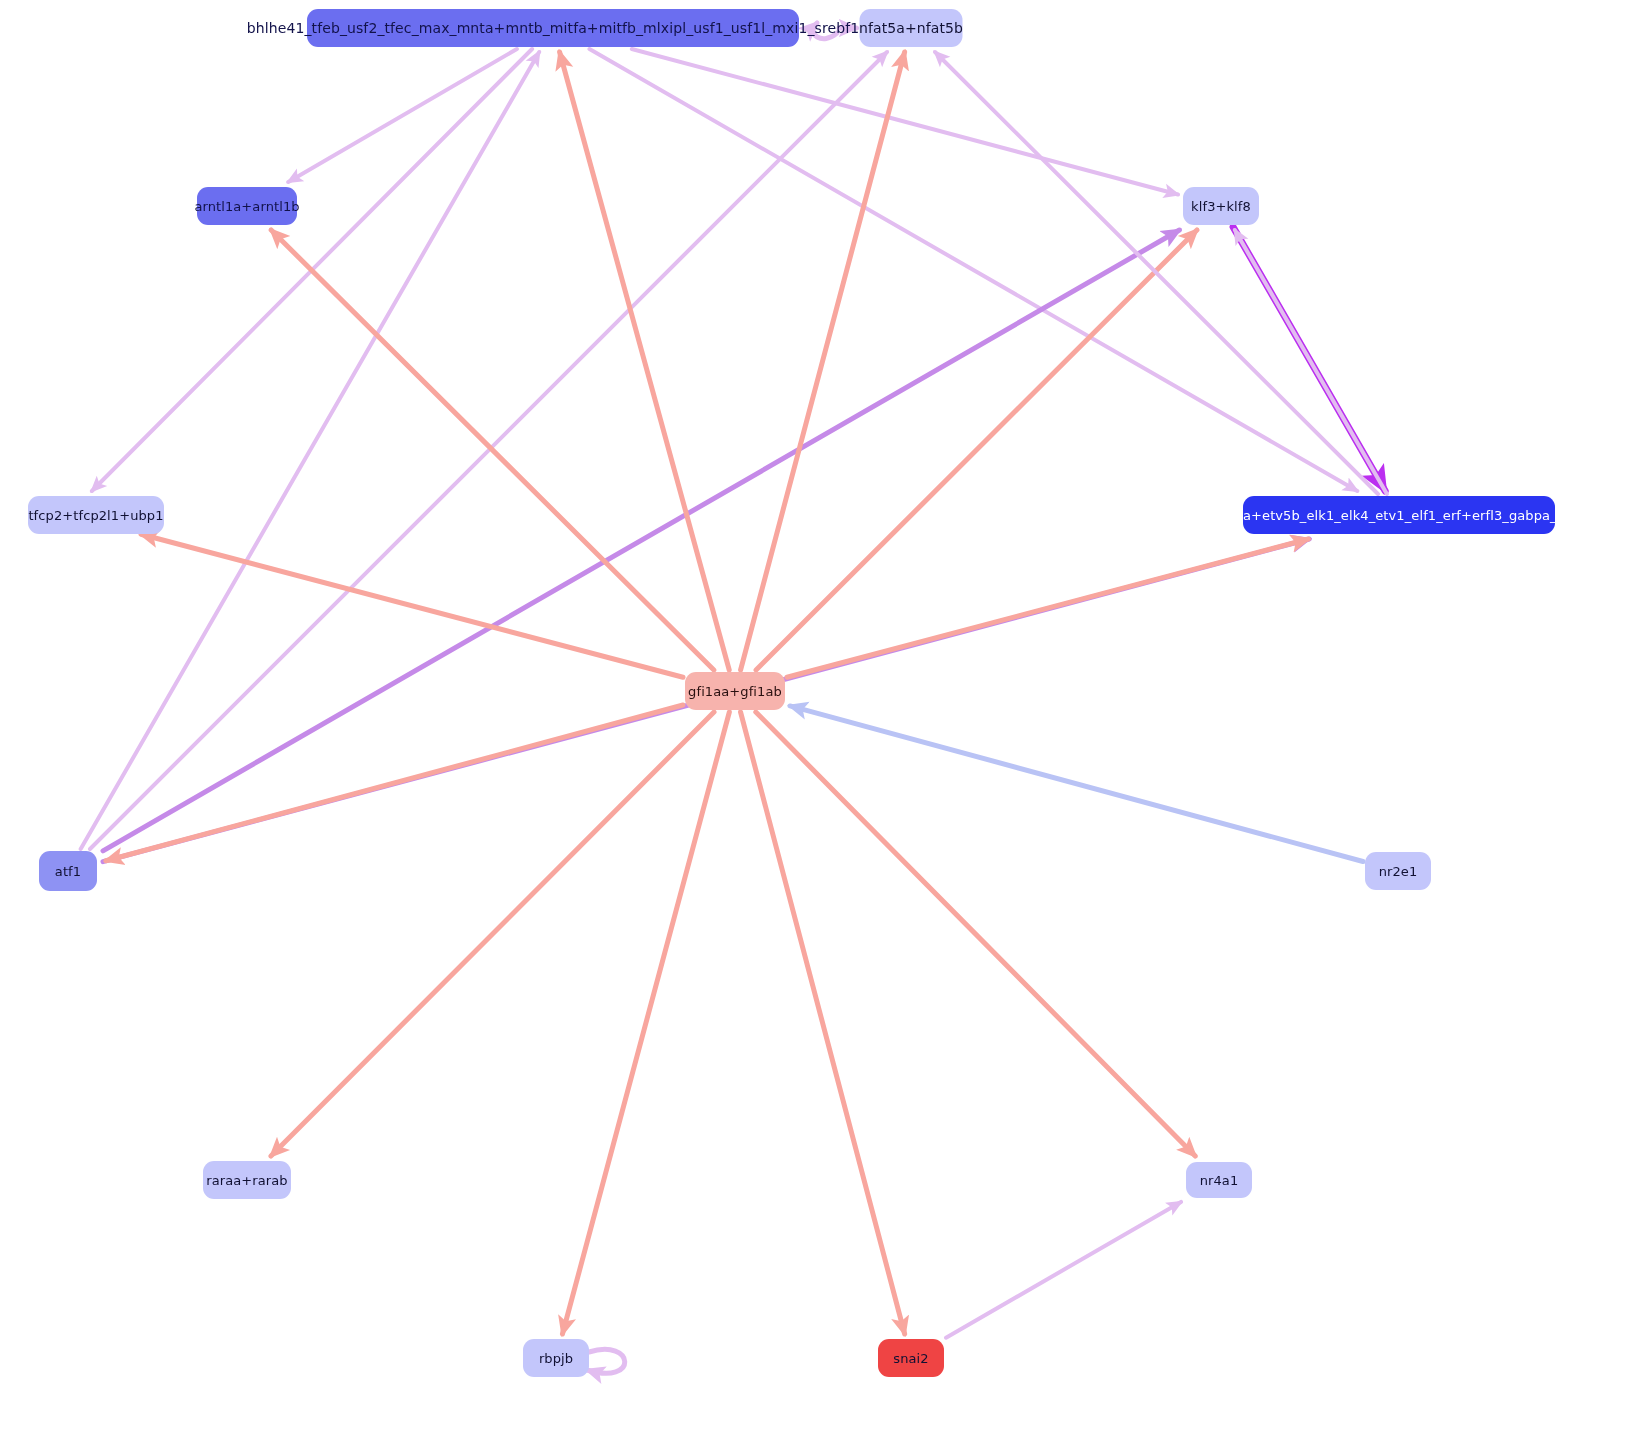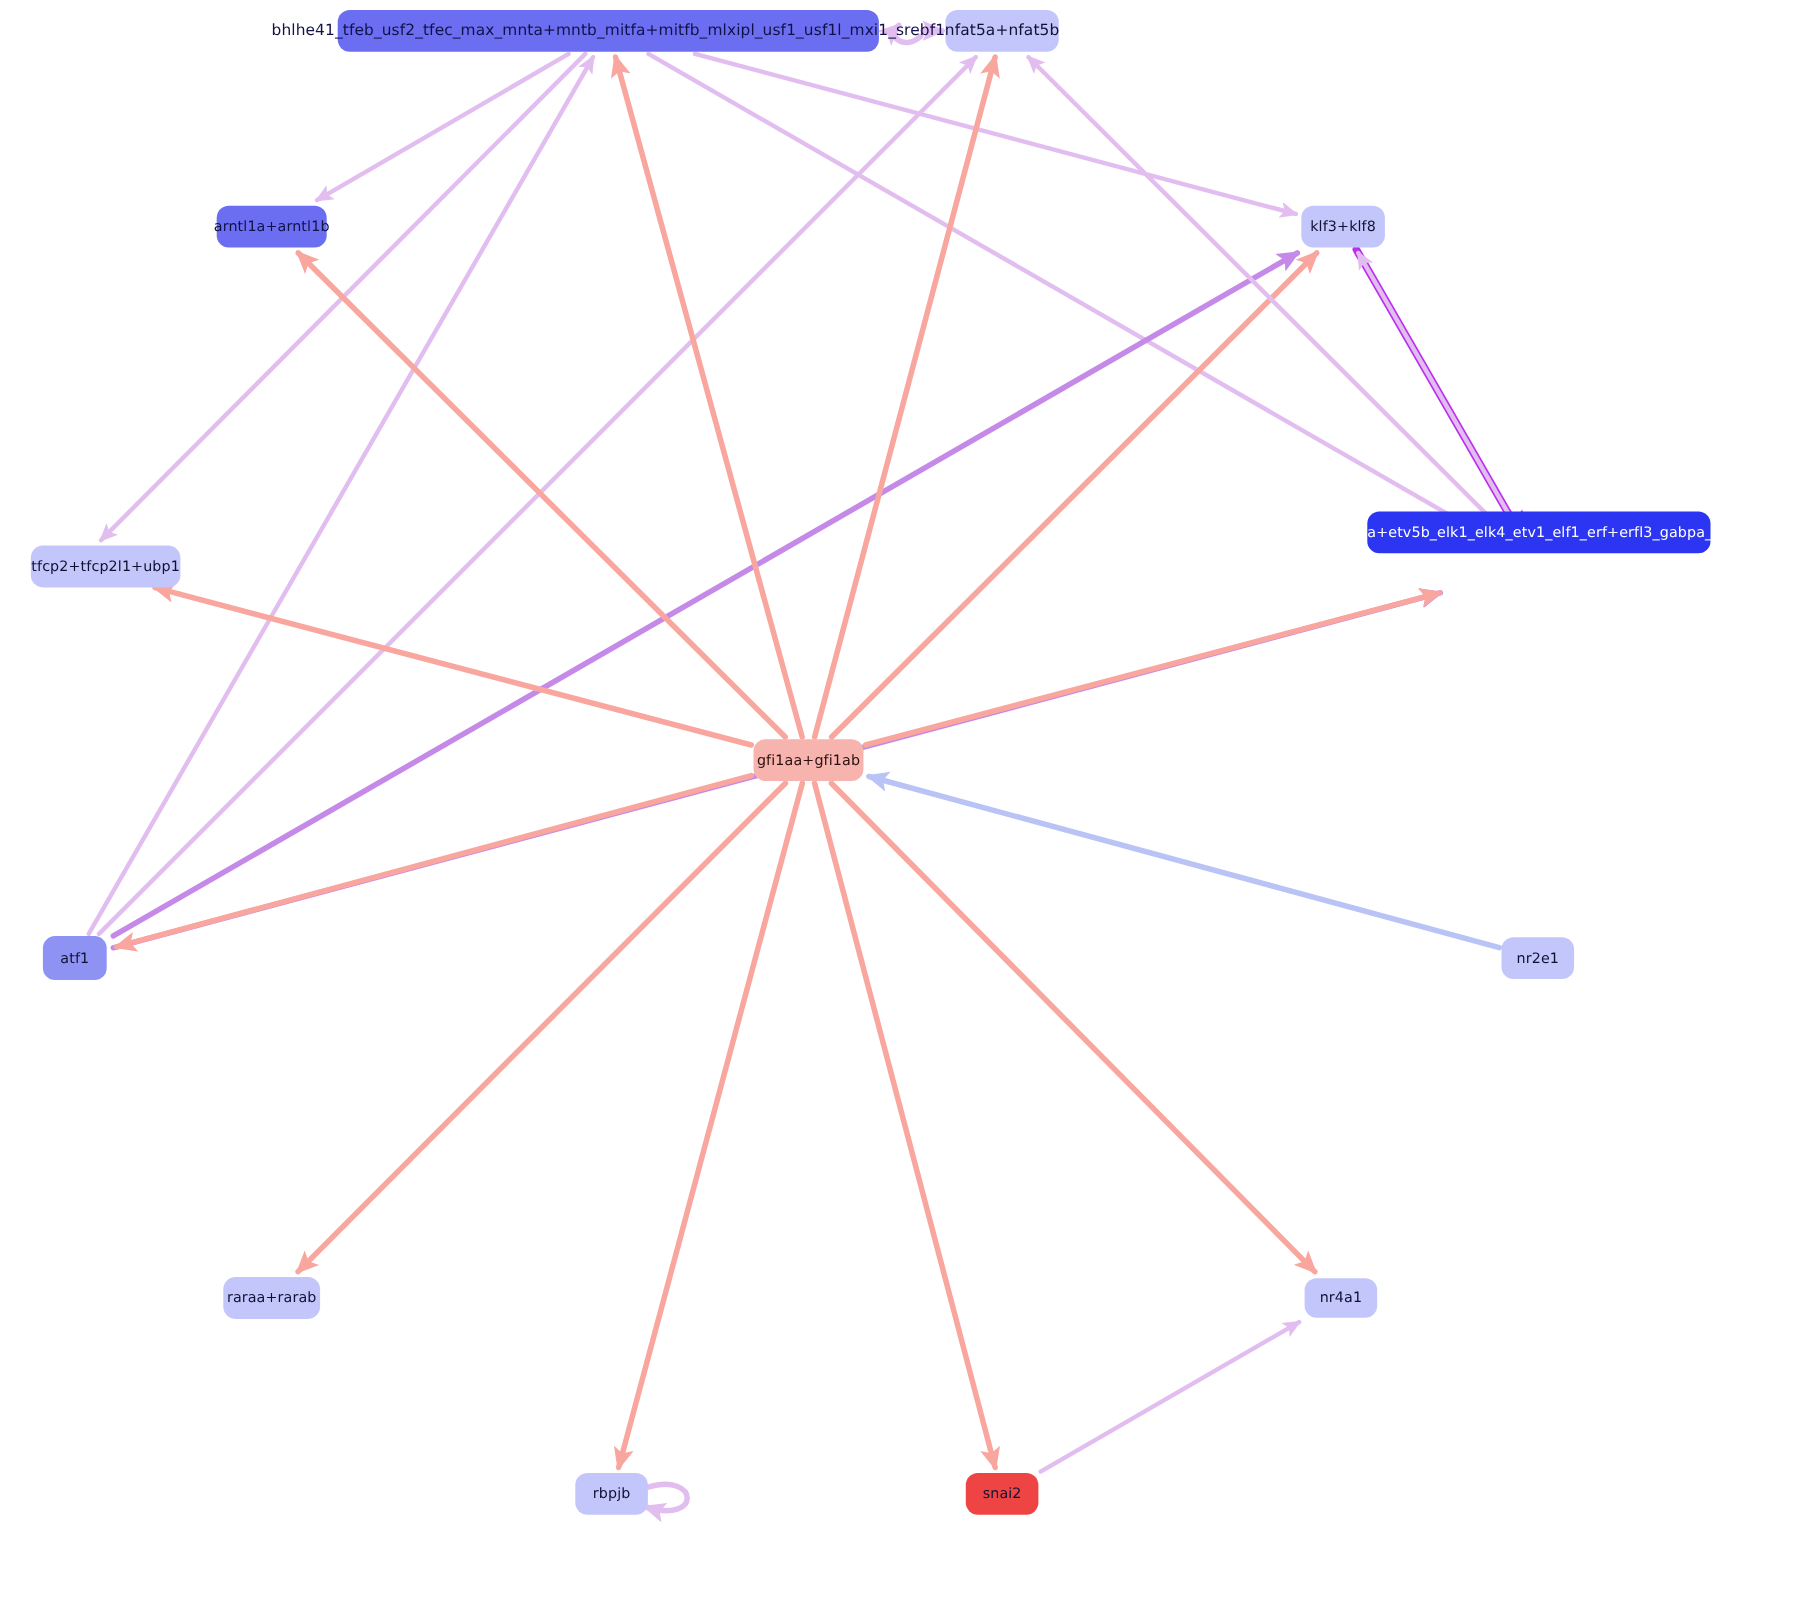--- a/index.html
+++ b/index.html
@@ -99,21 +99,21 @@
       </div>
       <div class="node" style="left: 247px; top: 206px; width: 100px; height: 38px; background: rgb(107, 110, 240); color: rgb(18, 18, 74); font-size: 13px;">
         <span>arntl1a+arntl1b</span>
       </div>
       <div class="node" style="left: 1221px; top: 206px; width: 76px; height: 38px; background: rgb(195, 198, 251); color: rgb(17, 17, 51); font-size: 13px;">
         <span>klf3+klf8</span>
       </div>
       <div class="node" style="left: 68px; top: 515px; width: 136px; height: 38px; background: rgb(195, 198, 251); color: rgb(17, 17, 51); font-size: 13px; margin-left: 28px;">
         <span>tfcp2+tfcp2l1+ubp1</span>
       </div>
-      <div class="node" style="left: 1399px; top: 484px; width: 312px; height: 38px; background: rgb(43, 53, 242); color: rgb(255, 255, 255); font-size: 13px;">
+      <div class="node" style="left: 1399px; top: 515px; width: 312px; height: 38px; background: rgb(43, 53, 242); color: rgb(255, 255, 255); font-size: 13px;">
         <span>etv5a+etv5b_elk1_elk4_etv1_elf1_erf+erfl3_gabpa_elk3</span>
       </div>
       <div class="node" style="left: 735px; top: 691px; width: 100px; height: 38px; background: rgb(247, 179, 173); color: rgb(42, 16, 16); font-size: 13px;">
         <span>gfi1aa+gfi1ab</span>
       </div>
       <div class="node" style="left: 68px; top: 871px; width: 58px; height: 40px; background: rgb(142, 146, 243); color: rgb(17, 17, 51); font-size: 13px;">
         <span>atf1</span>
       </div>
       <div class="node" style="left: 1398px; top: 871px; width: 66px; height: 38px; background: rgb(195, 198, 251); color: rgb(17, 17, 51); font-size: 13px;">
         <span>nr2e1</span>

